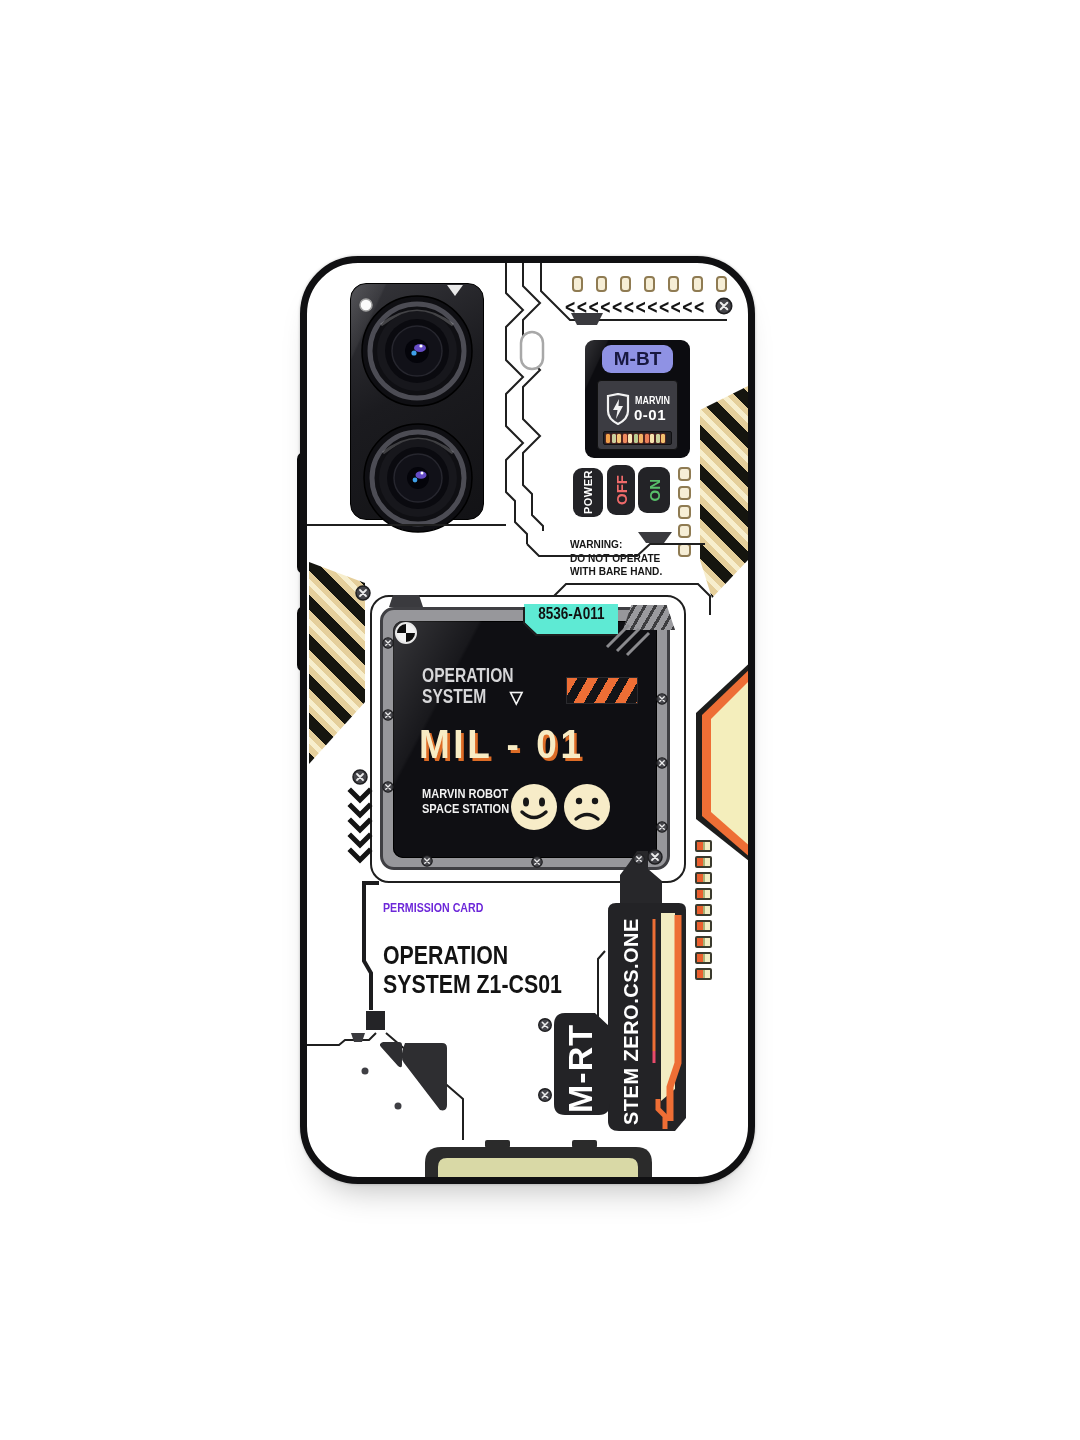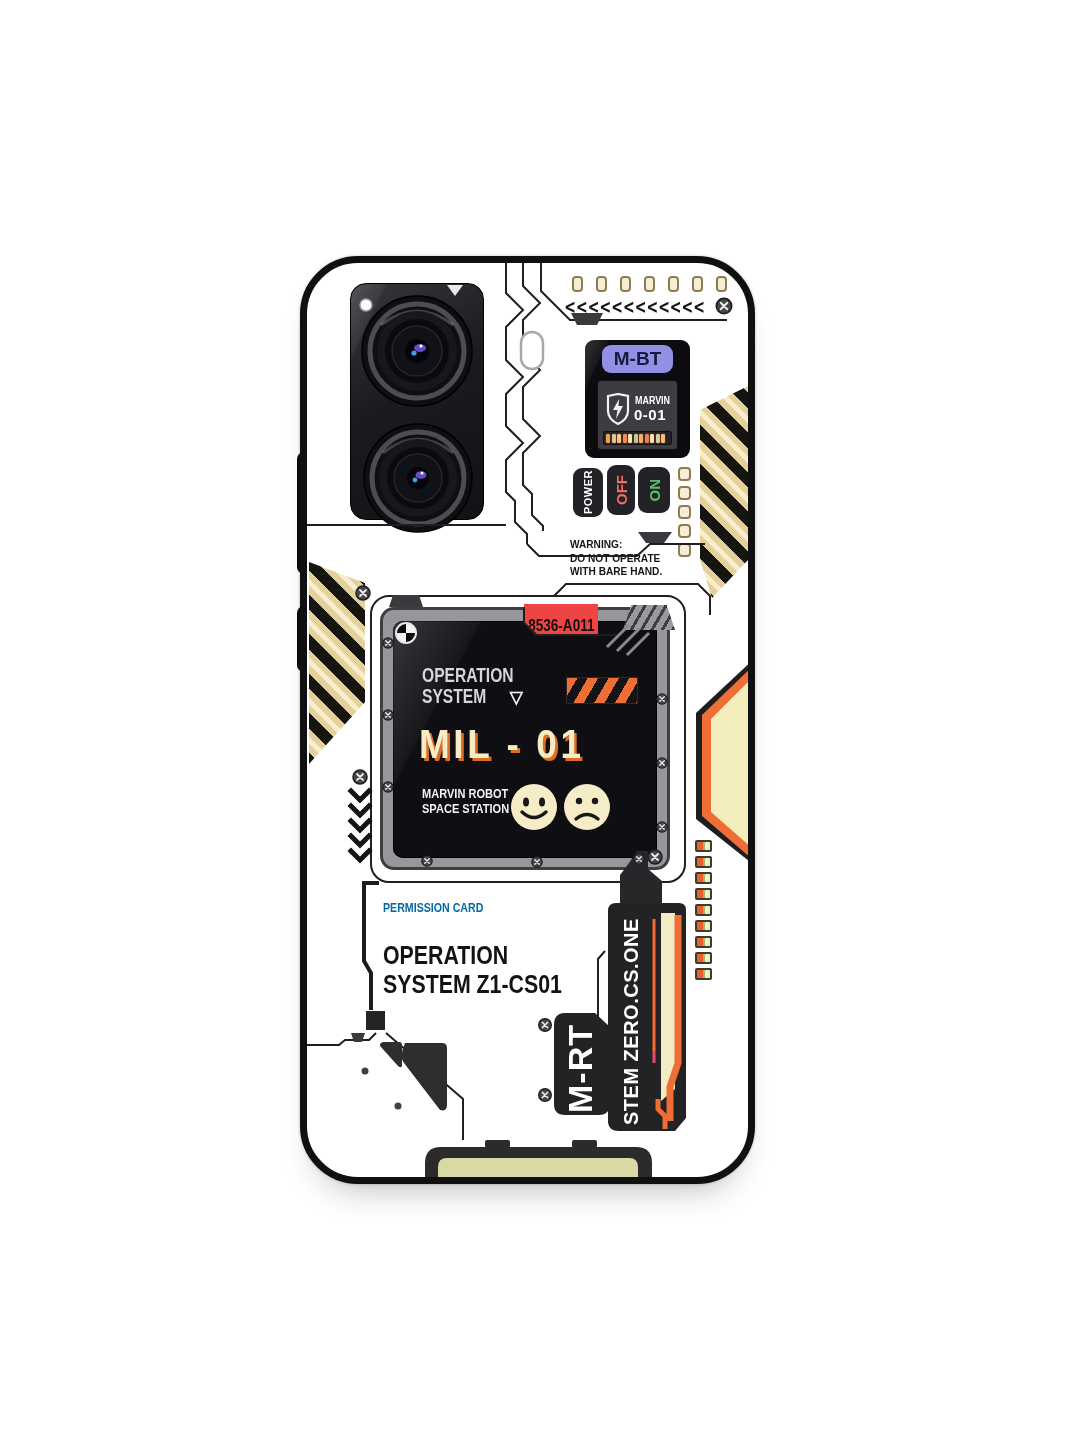--- a/index.html
+++ b/index.html
@@ -69,30 +69,30 @@
   .regmark{left:88px;top:359px;width:22px;height:22px;border-radius:50%;border:2px solid #e8e8e8;box-sizing:border-box;
            background:conic-gradient(#f2f2f2 0 90deg,#0d0d0d 90deg 180deg,#f2f2f2 180deg 270deg,#0d0d0d 270deg 360deg);}
   .os-head{left:29px;top:44px;color:#d6d6d8;font-weight:bold;font-size:20px;line-height:21px;white-space:nowrap;}
   .os-head .tri{color:#f4f4f4;font-size:17px;}
   .orange-block{left:174px;top:57px;width:70px;height:25px;
         background:repeating-linear-gradient(120deg,#ee6e35 0 9px,#141417 9px 18px);
         box-shadow:0 0 0 1px #2a2a2e;}
   .milcode{left:26px;top:100px;color:#f8ecc4;font-weight:bold;font-size:41px;letter-spacing:4px;
            text-shadow:3px 3px 0 #dd6c26;white-space:nowrap;}
   .caption{left:29px;top:165px;color:#f2f2f2;font-weight:bold;font-size:13px;line-height:15px;white-space:nowrap;}
-  .tab8536{left:217px;top:341px;width:74px;height:31px;background:#ef4444;
+  .tab8536{left:217px;top:341px;width:94px;height:31px;background:#5eead4;
            clip-path:polygon(0 0,100% 0,100% 100%,14px 100%,0 calc(100% - 13px));
-           display:flex;align-items:flex-end;justify-content:center;}
+           display:flex;align-items:flex-start;justify-content:center;}
   .tab8536 span{font-weight:bold;font-size:16.5px;color:#111;transform:scaleX(.82);white-space:nowrap;}
   .connector{left:316px;top:342px;width:52px;height:25px;background:#9a9a9e;
              clip-path:polygon(16% 0,84% 0,100% 100%,0 100%);}
   .connector:after{content:"";position:absolute;inset:0;
              background:repeating-linear-gradient(120deg,rgba(30,30,32,.75) 0 3px,rgba(0,0,0,0) 3px 9px);}
   
-  .permission{left:76px;top:638px;color:#0369a1;font-weight:bold;font-size:12.5px;white-space:nowrap;}
+  .permission{left:76px;top:638px;color:#6d28d9;font-weight:bold;font-size:12.5px;white-space:nowrap;}
   .oscode{left:76px;top:678px;color:#131313;font-weight:bold;font-size:26px;line-height:29px;white-space:nowrap;}
   
   .smd-pads{left:388px;top:577px;display:flex;flex-direction:column;gap:4px;}
   .smd-pads .pad{width:17px;height:12px;border:2px solid #3a3a2e;border-radius:2px;box-sizing:border-box;
         background:linear-gradient(90deg,#e95f2e 0 6px,#a9b378 6px 8px,#f2ecc2 8px 100%);}
   svg.deco{position:absolute;left:0;top:0;pointer-events:none;}
   .svgtext{font-family:"Liberation Sans",sans-serif;font-weight:bold;fill:#ffffff;}
 </style>
 </head>
 <body>

